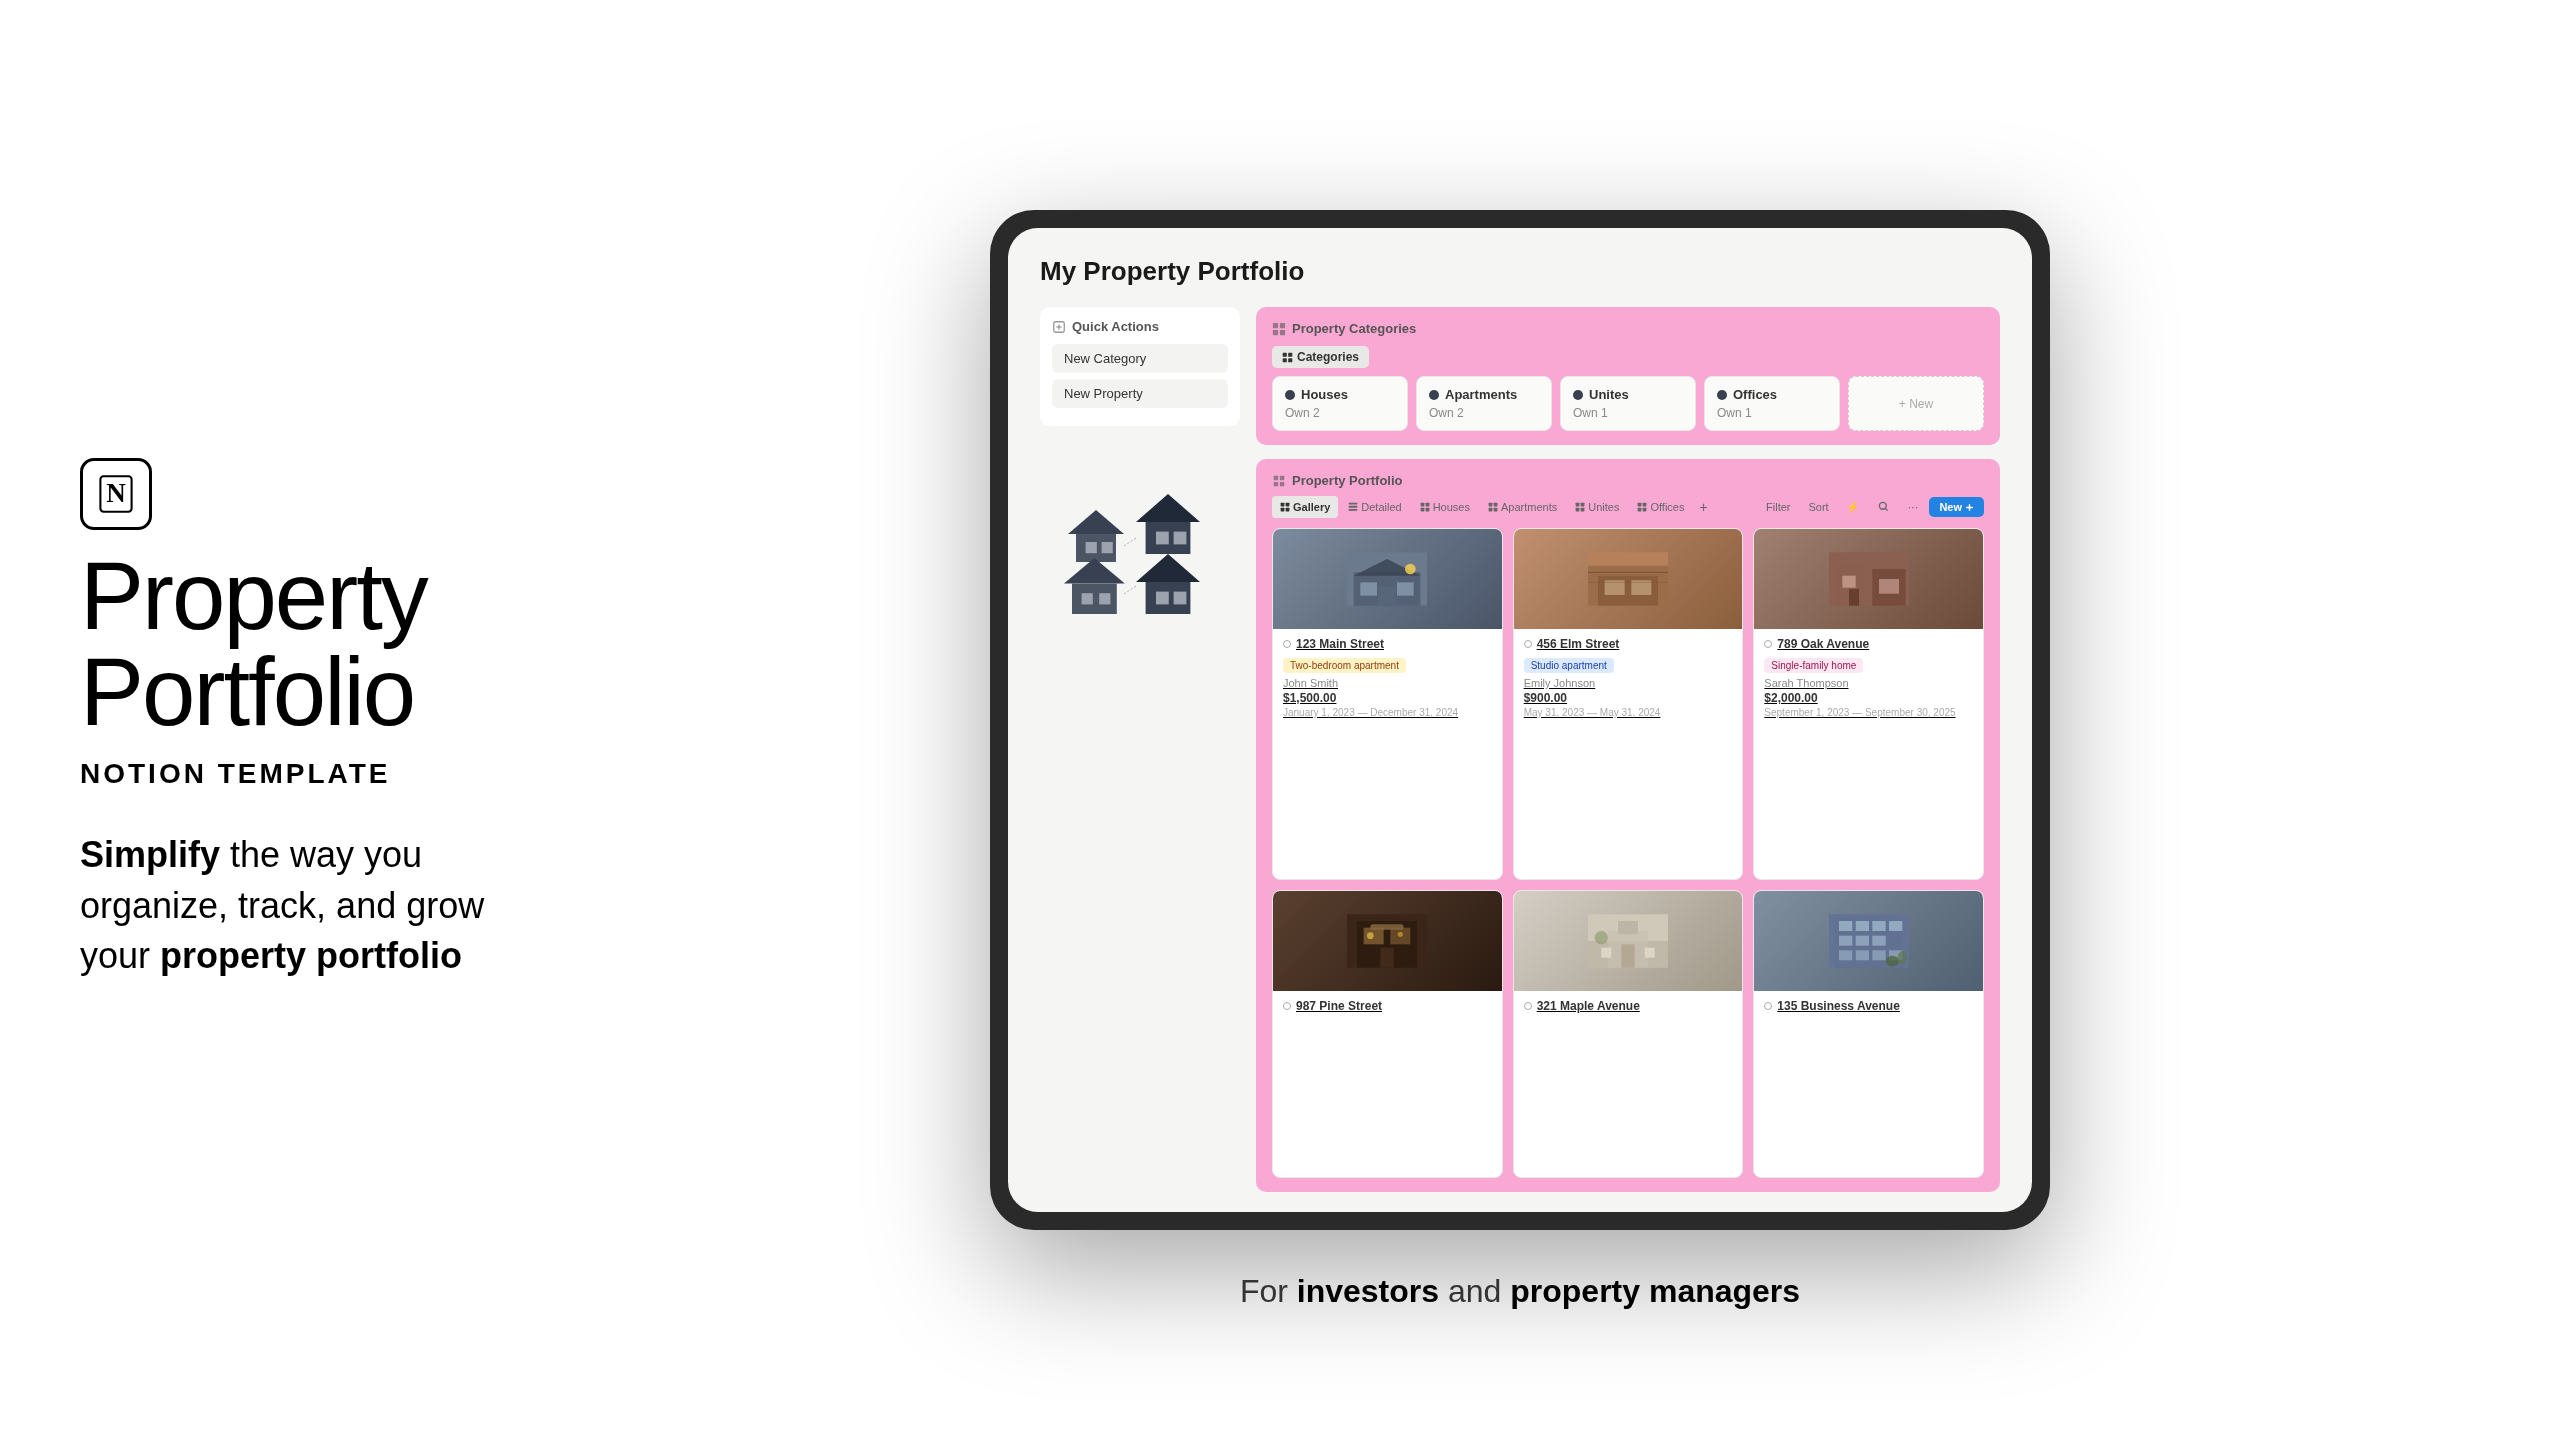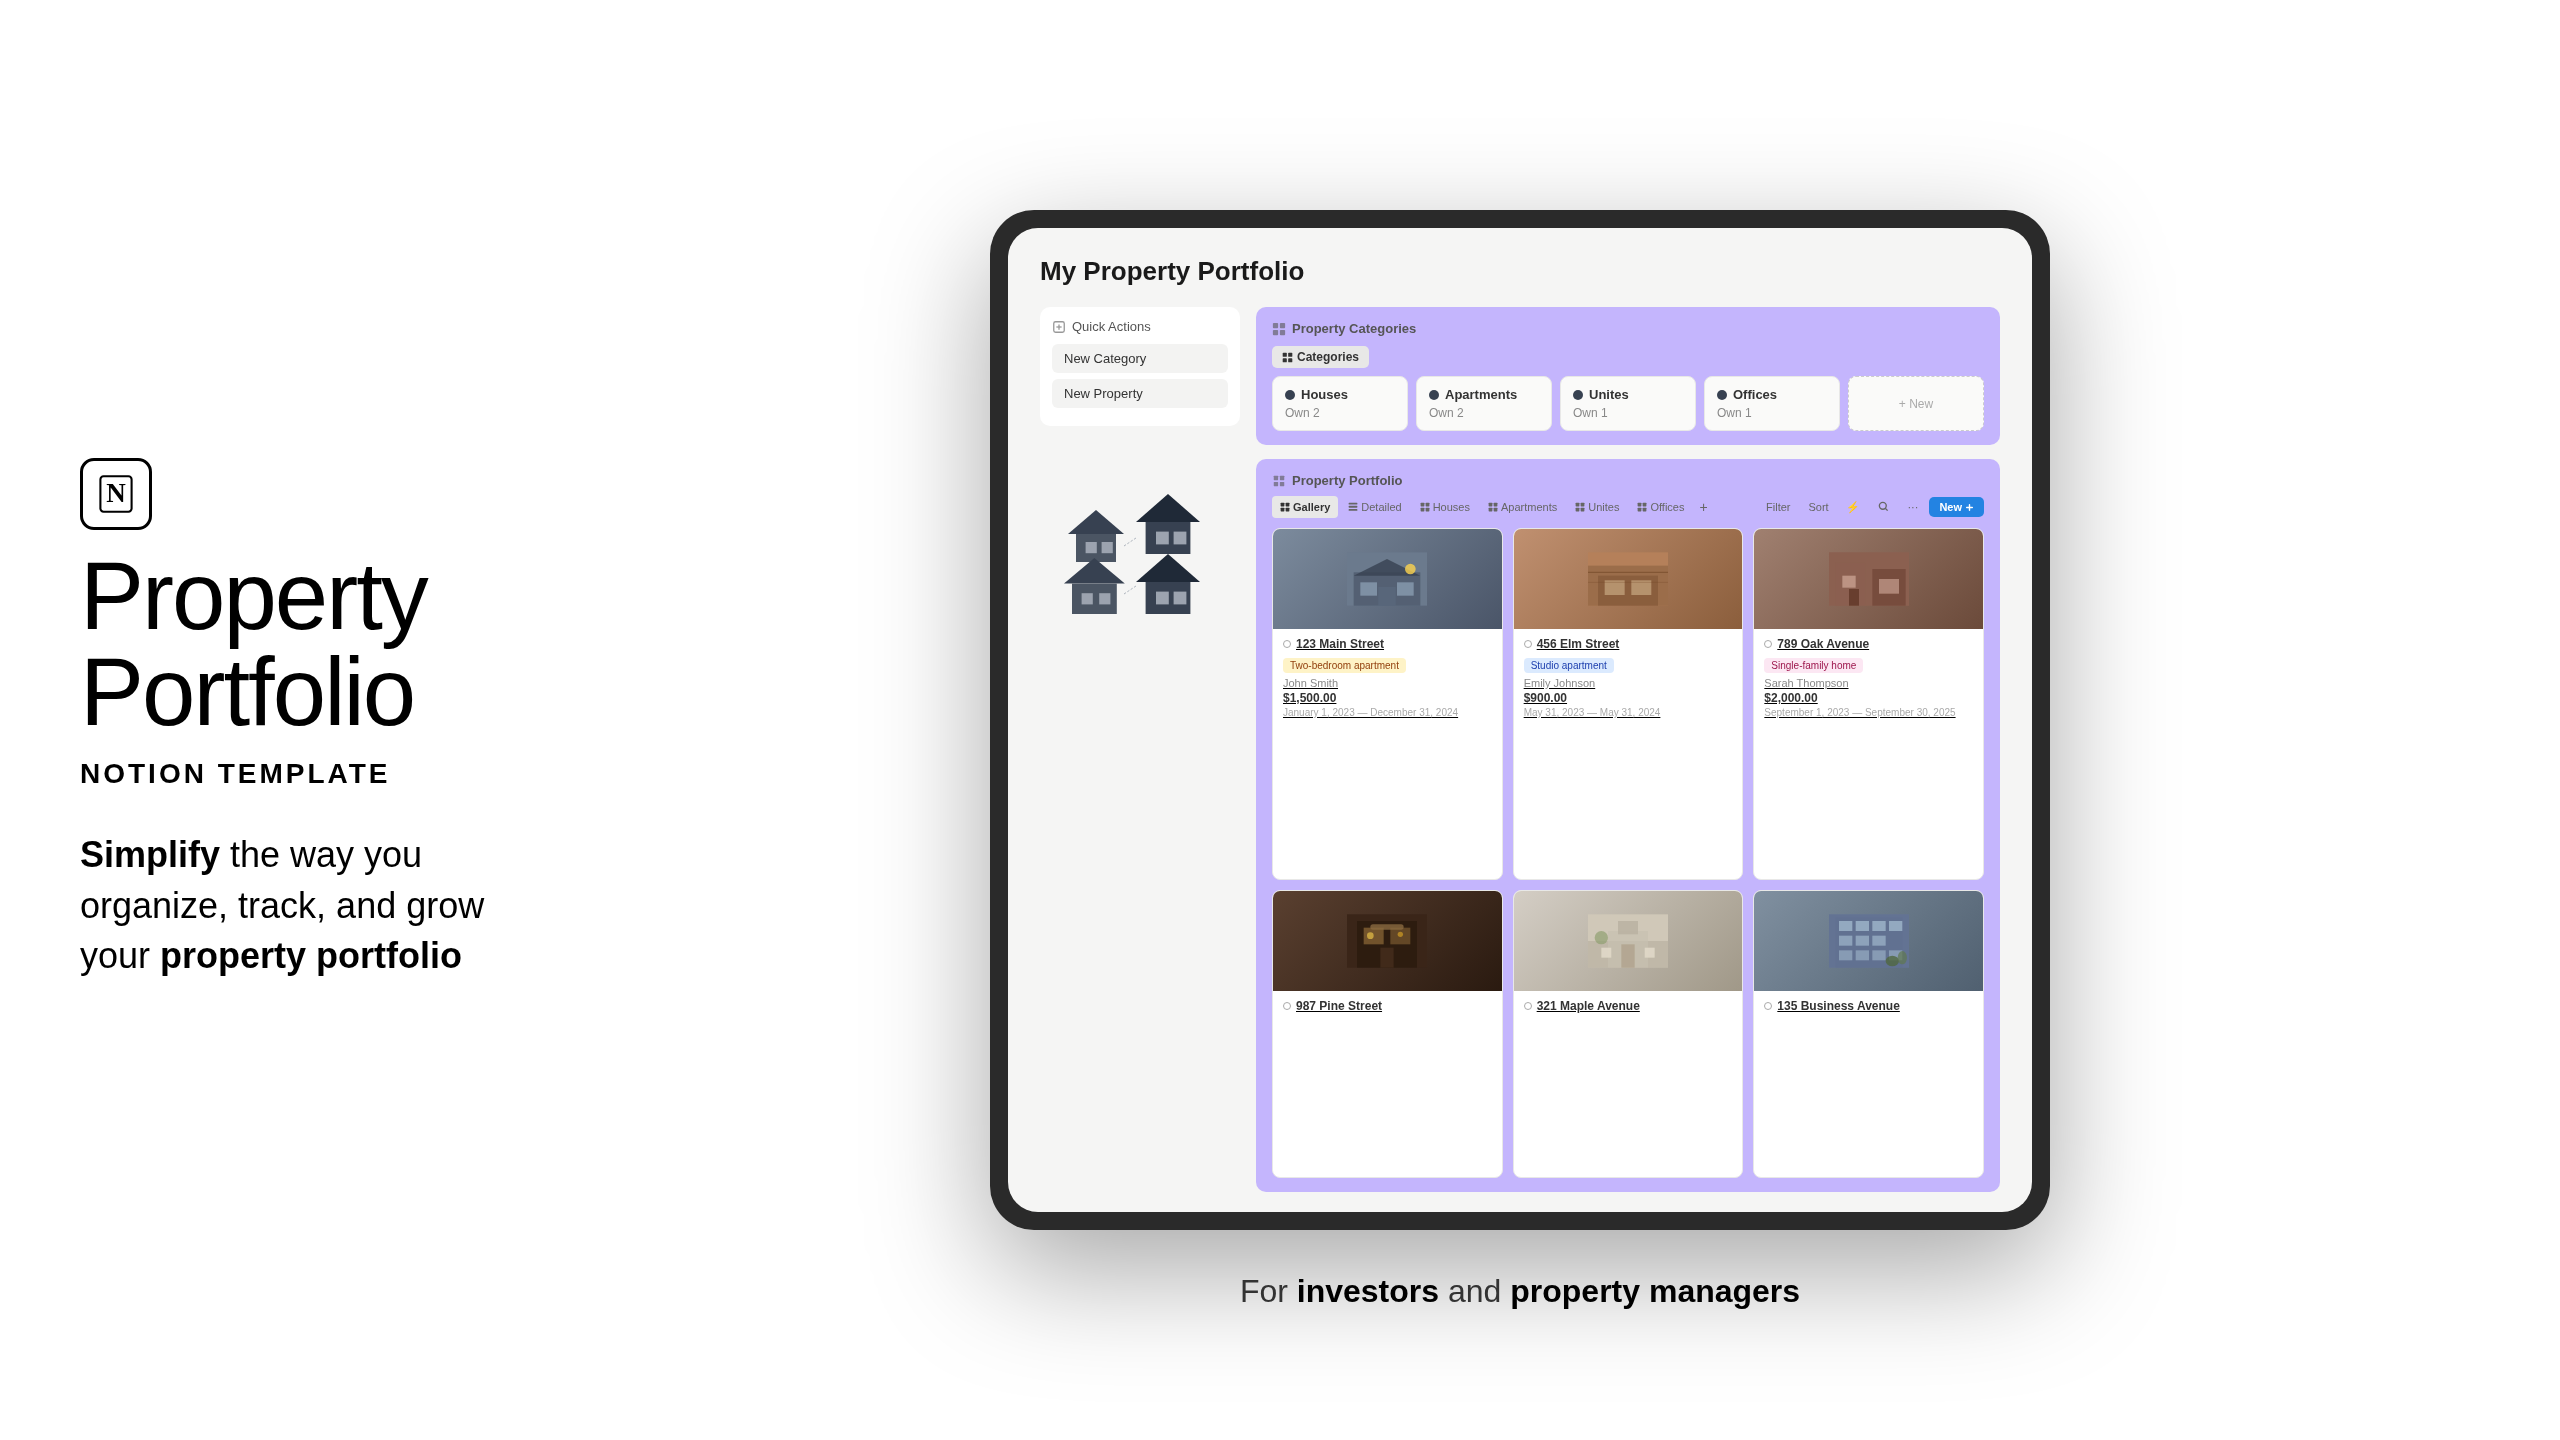--- a/index.html
+++ b/index.html
@@ -123,21 +123,21 @@
       background: #fff;
       border-radius: 10px;
       padding: 12px;
       margin-bottom: 12px;
     }
     .sidebar-section-title {
       display: flex;
       align-items: center;
       gap: 6px;
       font-size: 13px;
-      font-weight: 400;
+      font-weight: 700;
       color: #555;
       margin-bottom: 10px;
     }
     .sidebar-btn {
       display: block;
       width: 100%;
       padding: 7px 12px;
       margin-bottom: 6px;
       background: #f3f3f2;
       border: none;
@@ -168,21 +168,21 @@
     .main-content {
       flex: 1;
       min-width: 0;
       display: flex;
       flex-direction: column;
       gap: 14px;
     }
 
     
     .section-card {
-      background: #c4b5fd;
+      background: #f9a8d4;
       border-radius: 10px;
       padding: 14px 16px;
     }
     .section-header {
       display: flex;
       align-items: center;
       gap: 6px;
       font-size: 13px;
       font-weight: 600;
       color: #555;

